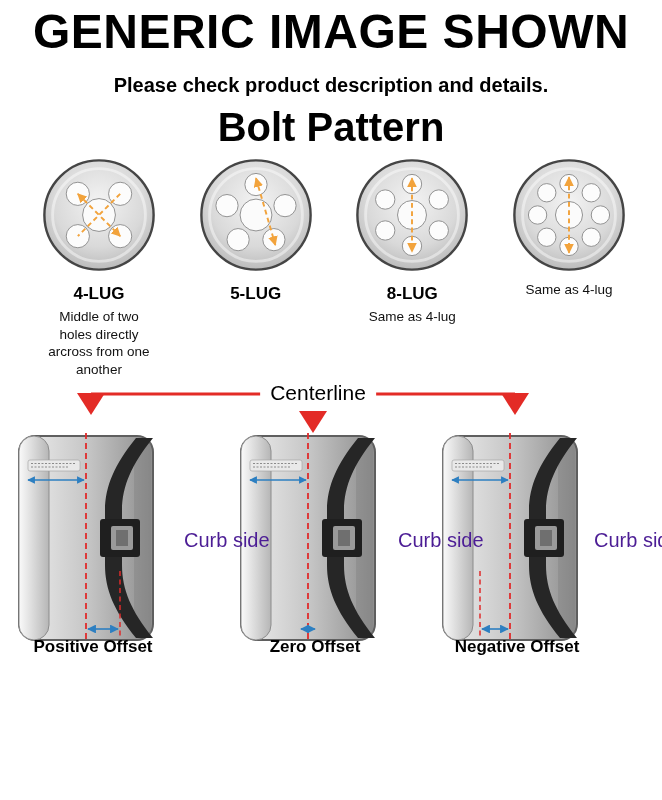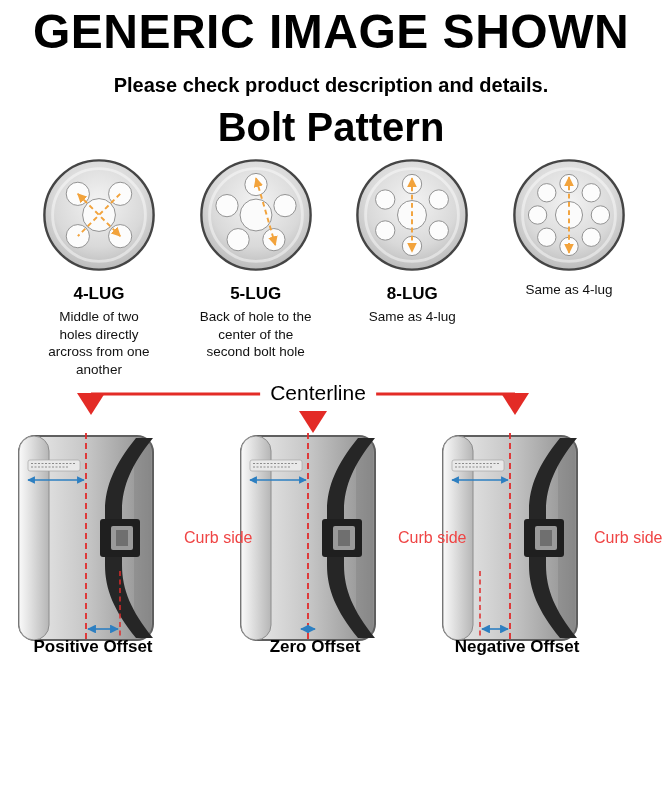--- a/index.html
+++ b/index.html
@@ -27,21 +27,21 @@
   .off-title { margin-top:10px; font-size:46px; line-height:1.05; }
 
   .offset-diagram { position:relative; height:302px; margin-top:2px; }
   .cl-svg { position:absolute; left:0; top:0; }
   .cl-label {
     position:absolute; top:0px; left:318px; transform:translateX(-50%);
     background:#fff; padding:0 10px; font-size:21px; font-weight:500; white-space:nowrap;
   }
   .wheel { position:absolute; top:52px; width:150px; height:210px; }
   .w1 { left:16px; } .w2 { left:238px; } .w3 { left:440px; }
-  .curb { position:absolute; font-size:16px; color:#ef4444; white-space:nowrap; }
+  .curb { position:absolute; font-size:20px; color:#4c1d95; white-space:nowrap; }
   .c1 { left:184px; top:148px; } .c2 { left:398px; top:148px; } .c3 { left:594px; top:148px; }
   .olabel {
     position:absolute; top:256px; transform:translateX(-50%);
     font-size:17px; font-weight:700; white-space:nowrap;
   }
   .o1 { left:93px; } .o2 { left:315px; } .o3 { left:517px; }
 </style>
 </head>
 <body>
 
@@ -101,21 +101,20 @@
         <circle cx="60" cy="60" r="48" fill="none" stroke="#ffffff" stroke-opacity="0.45" stroke-width="3"></circle>
         <circle cx="60" cy="60" r="16.5" fill="#fbfbfb" stroke="#8f8f8f"></circle>
         <circle cx="60" cy="28.5" r="11.5" fill="#fcfcfc" stroke="#8f8f8f"></circle>
         <circle cx="30" cy="50.3" r="11.5" fill="#fcfcfc" stroke="#8f8f8f"></circle>
         <circle cx="41.5" cy="85.5" r="11.5" fill="#fcfcfc" stroke="#8f8f8f"></circle>
         <circle cx="78.5" cy="85.5" r="11.5" fill="#fcfcfc" stroke="#8f8f8f"></circle>
         <circle cx="90" cy="50.3" r="11.5" fill="#fcfcfc" stroke="#8f8f8f"></circle>
         <line x1="60" y1="22" x2="80" y2="91" stroke="#f2a33c" stroke-width="2" stroke-dasharray="5 3.5" marker-start="url(#mO)" marker-end="url(#mO)"></line>
       </svg>
       <div class="lug-label">5-LUG</div>
-      <div class="lug-desc">Back of hole to the center of the second bolt hole</div>
     </div>
 
     <div class="lug-col">
       <svg width="116" height="116" viewBox="0 0 120 120">
         <circle cx="60" cy="60" r="56.5" fill="url(#gLug)" stroke="#454545" stroke-width="2.5"></circle>
         <circle cx="60" cy="60" r="48" fill="none" stroke="#ffffff" stroke-opacity="0.45" stroke-width="3"></circle>
         <circle cx="60" cy="60" r="15" fill="#fbfbfb" stroke="#8f8f8f"></circle>
         <circle cx="60" cy="28" r="10" fill="#fcfcfc" stroke="#8f8f8f"></circle>
         <circle cx="32.3" cy="44" r="10" fill="#fcfcfc" stroke="#8f8f8f"></circle>
         <circle cx="32.3" cy="76" r="10" fill="#fcfcfc" stroke="#8f8f8f"></circle>

